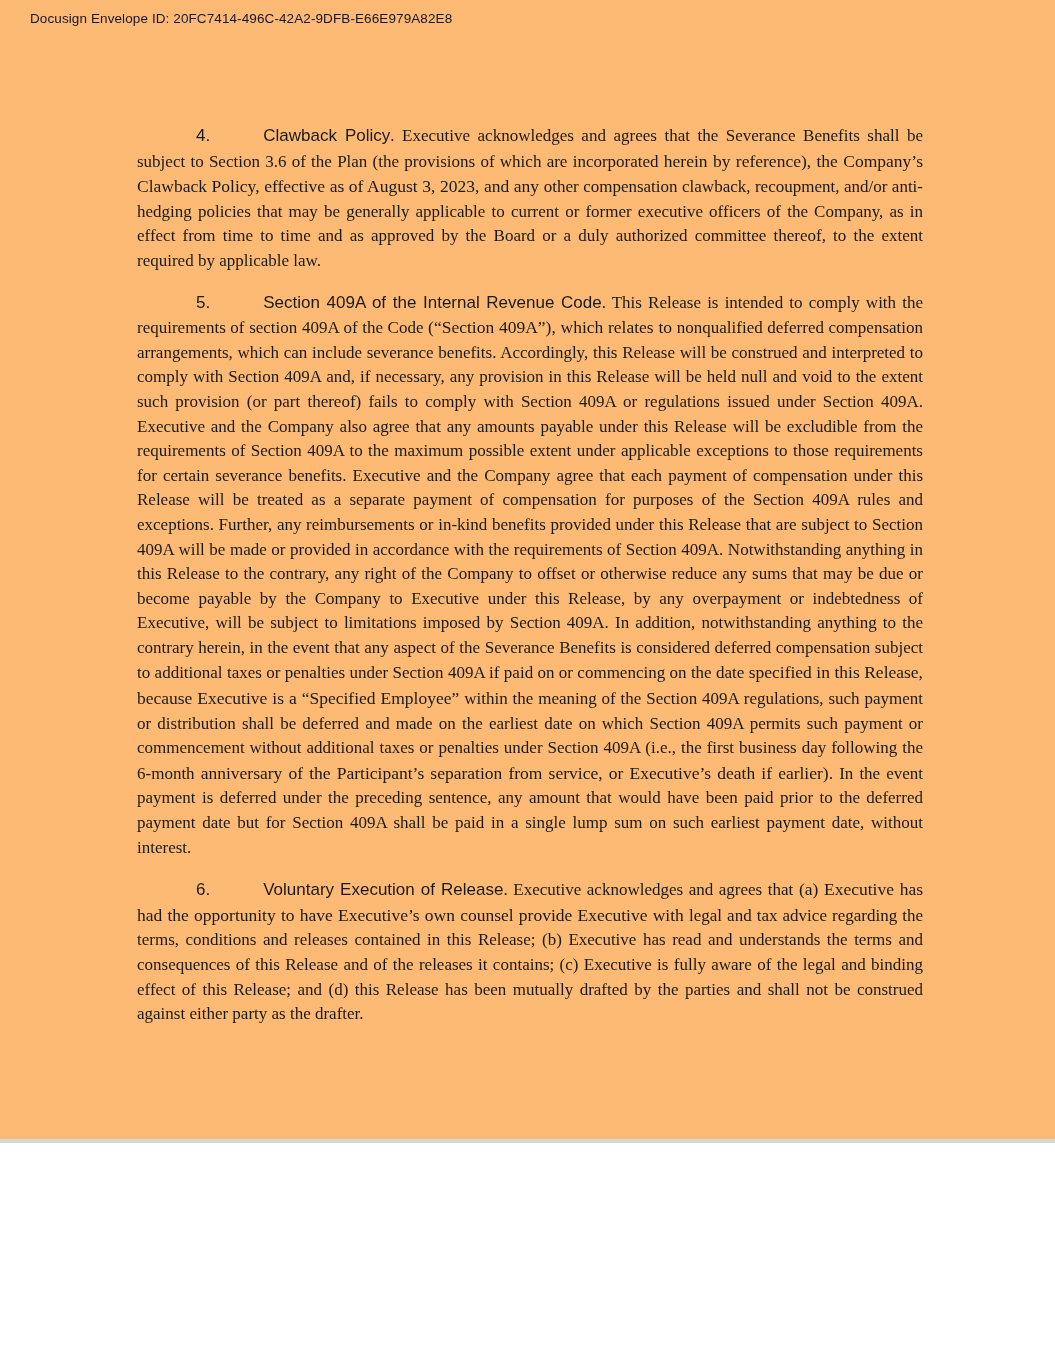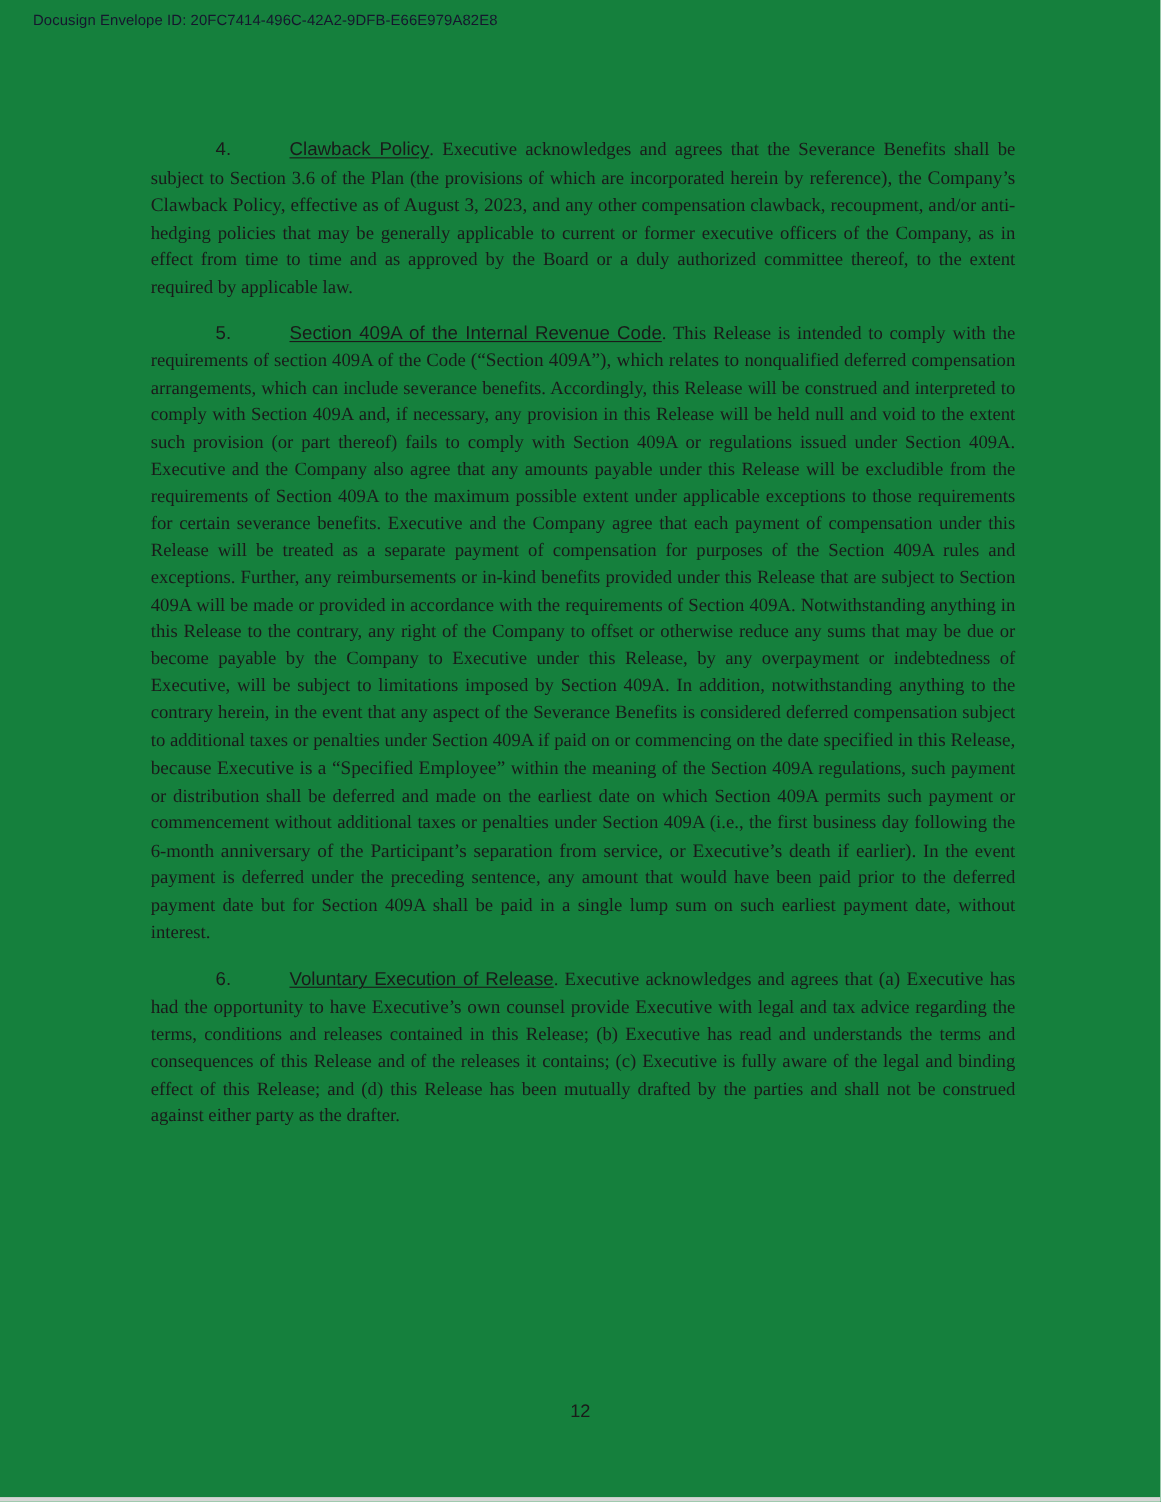--- a/index.html
+++ b/index.html
@@ -5,22 +5,22 @@
   html, body {
     margin: 0;
     padding: 0;
     background: #ffffff;
     font-family: "Liberation Sans", sans-serif;
     color: #1a1a1a;
   }
   .page {
     position: relative;
     width: 1055px;
-    height: 1365px;
-    background: #15803d;
+    height: 1143px;
+    background: #fdba74;
     overflow: hidden;
   }
   .envelope-id {
     position: absolute;
     top: 11px;
     left: 30px;
     font-size: 13.5px;
     letter-spacing: 0.1px;
     color: #16162e;
     font-family: "Liberation Sans", sans-serif;
@@ -40,21 +40,20 @@
     color: #1a1a1a;
   }
   .num {
     display: inline;
   }
   .tab {
     display: inline-block;
     width: 53px;
   }
   .heading {
-    text-decoration: underline;
     text-decoration-thickness: 1px;
     text-underline-offset: 2px;
   }
   .run {
     font-family: Liberation Serif, serif;
   }
   .run.serif {
     font-family: "Liberation Serif", serif;
     font-size: 17.5px;
   }

